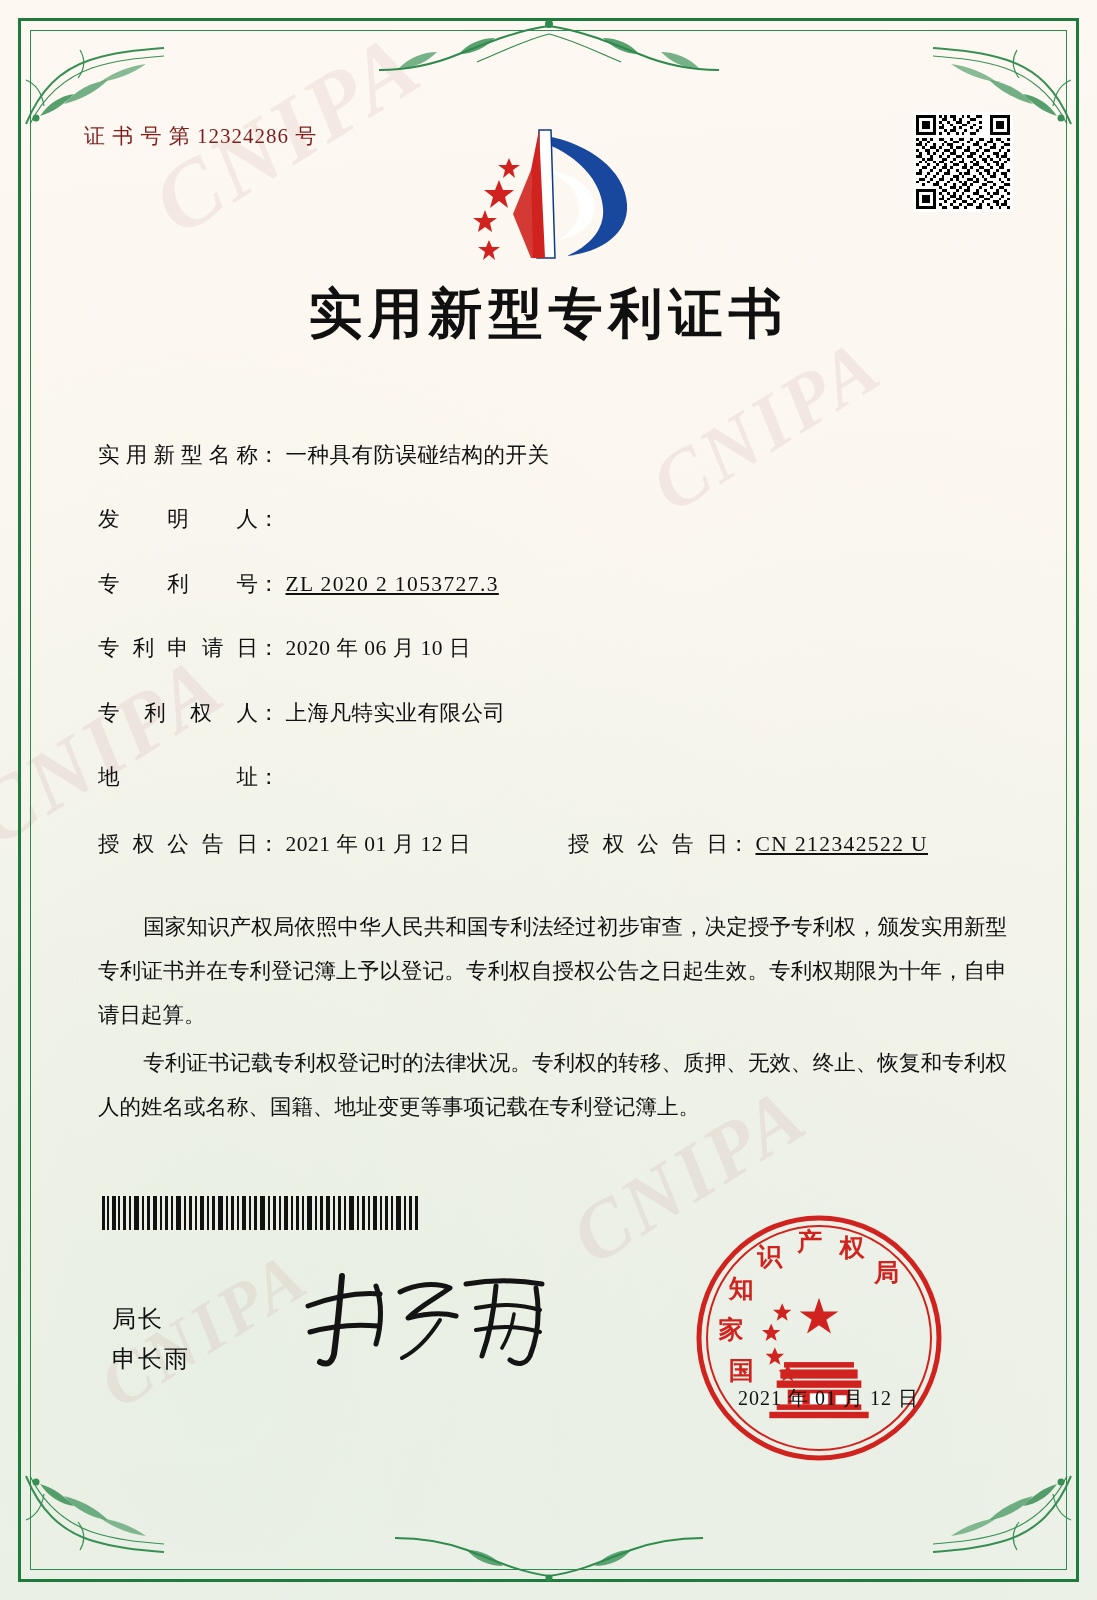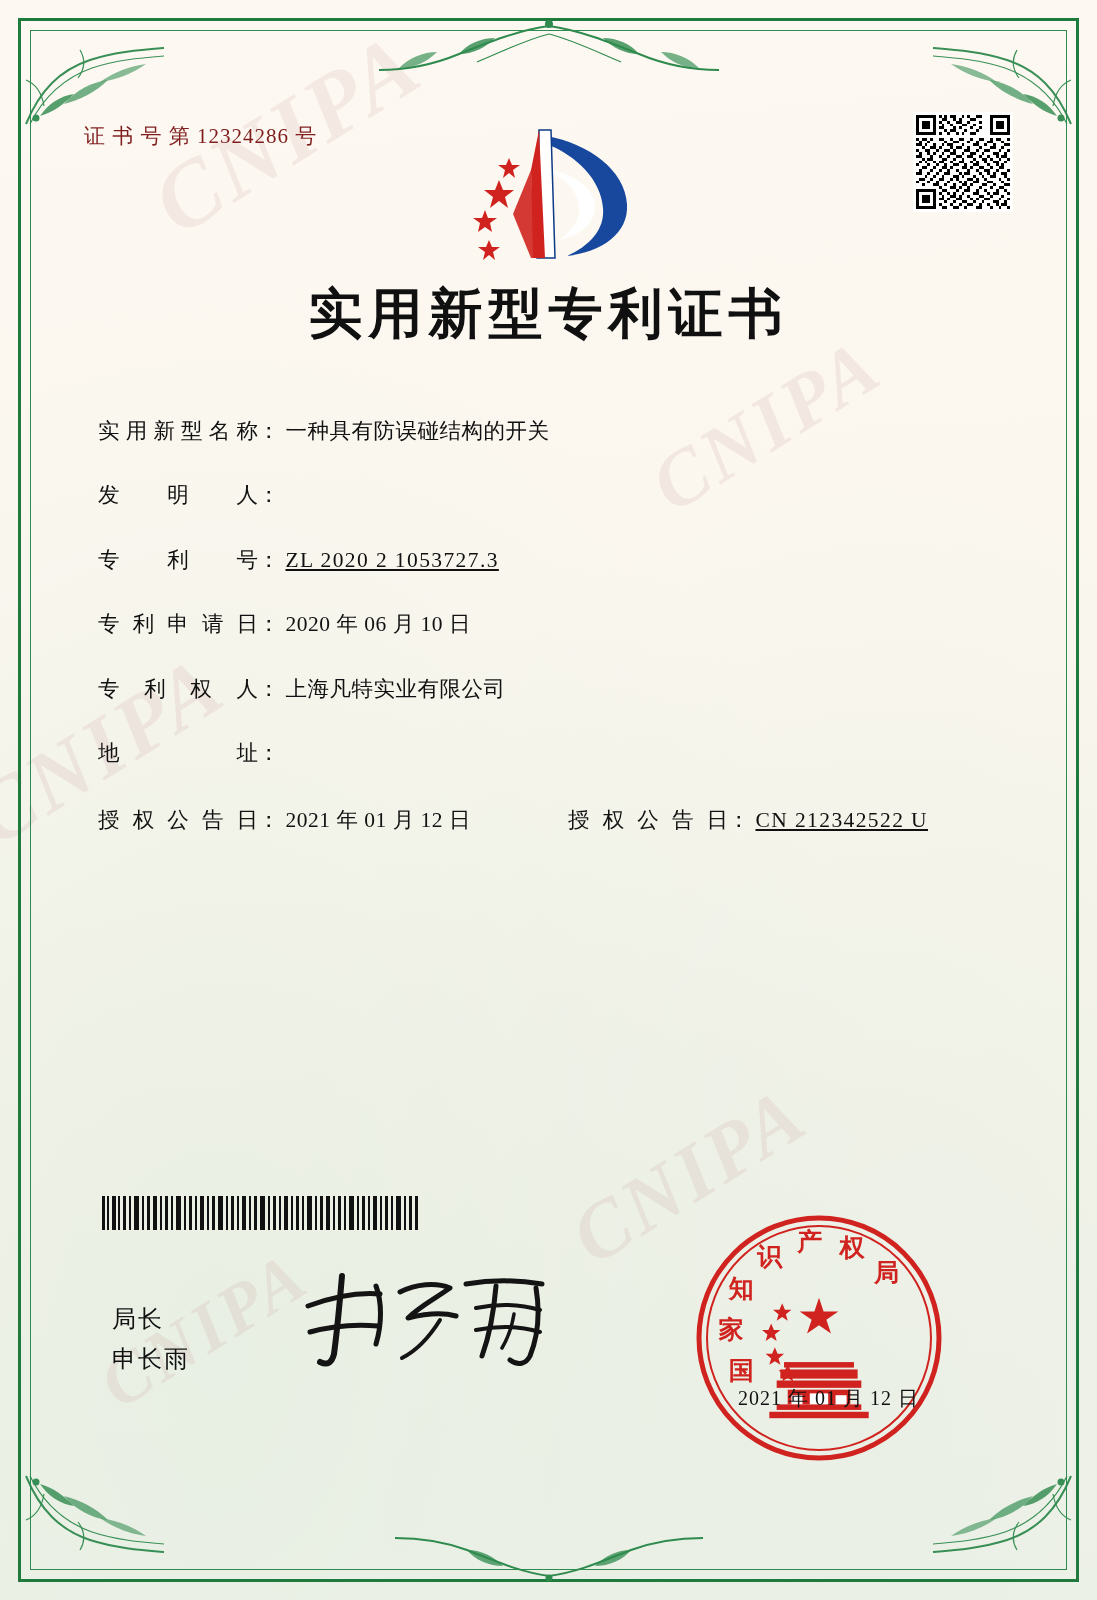--- a/index.html
+++ b/index.html
@@ -141,20 +141,21 @@
     right: 84px;
     top: 418px;
     font-size: 21.5px;
     color: #111;
   }
   .field-row {
     display: flex;
     align-items: baseline;
     margin-bottom: 36.5px;
     line-height: 1.3;
+    margin-top: 24px;
   }
   .field-label {
     display: inline-block;
     width: 160px;
     flex: 0 0 160px;
     text-align: justify;
     text-align-last: justify;
     letter-spacing: 0;
   }
   .field-colon {
@@ -693,20 +694,24 @@
       </span>
       <span class="dual-right">
         <span class="field-label">授权公告日</span>
         <span class="field-colon">：</span>
         <span class="field-value mono-ish">CN 212342522 U</span>
       </span>
     </div>
 
   </div>
 
+  <div class="paragraphs">
+    <p>国家知识产权局依照中华人民共和国专利法经过初步审查，决定授予专利权，颁发实用新型专利证书并在专利登记簿上予以登记。专利权自授权公告之日起生效。专利权期限为十年，自申请日起算。</p>
+    <p>专利证书记载专利权登记时的法律状况。专利权的转移、质押、无效、终止、恢复和专利权人的姓名或名称、国籍、地址变更等事项记载在专利登记簿上。</p>
+  </div>
 
   <div class="barcode">
     <svg viewBox="0 0 318 34" shape-rendering="crispEdges">
       <rect width="318" height="34" fill="none"></rect>
       <g fill="#111111">
         <rect x="0" y="0" width="3" height="34"></rect>
           <rect x="5" y="0" width="2" height="34"></rect>
         <rect x="10" y="0" width="4" height="34"></rect>
           <rect x="16" y="0" width="2" height="34"></rect>
         <rect x="21" y="0" width="3" height="34"></rect>

